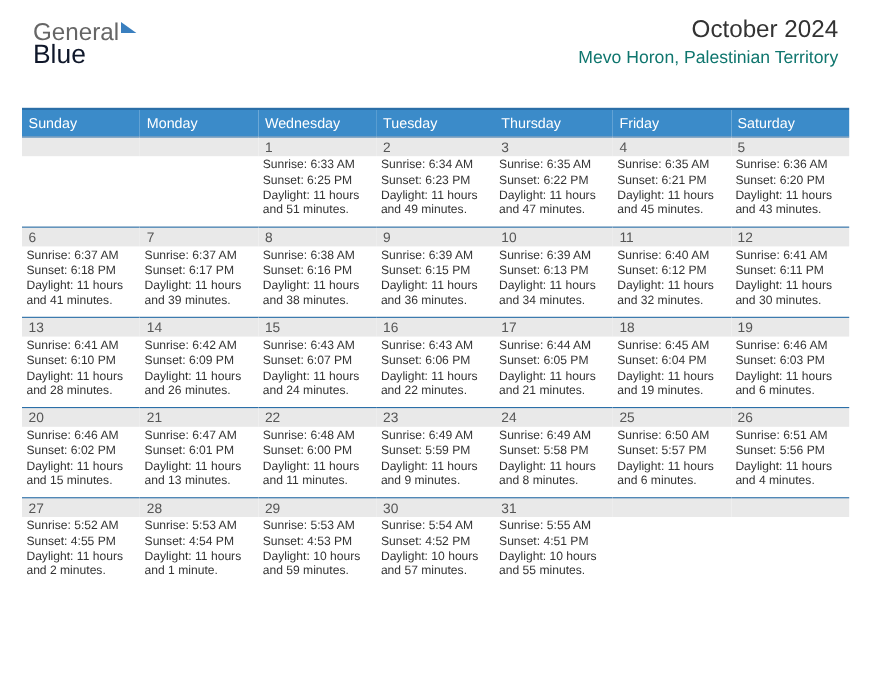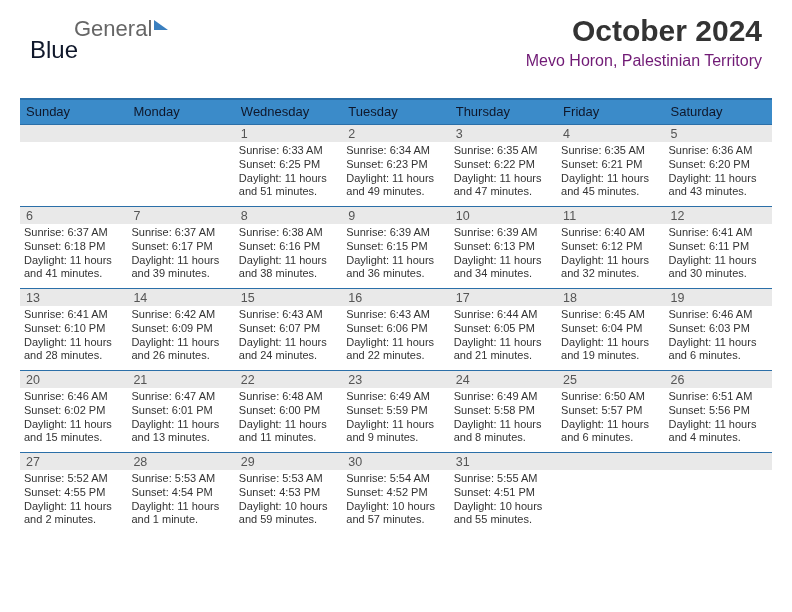--- a/index.html
+++ b/index.html
@@ -13,50 +13,50 @@
   }
   .logo {
     position: absolute;
     top: 18px;
     left: 30px;
     font-size: 22px;
     font-weight: 400;
     color: #555;
     line-height: 1;
   }
-  .logo .g { color: #666; margin-left: 44px; }
+  .logo .g { color: #666; }
   .logo .blue { color: #0f172a; display:block; font-size: 24px; margin-top:-2px;}
   .logo-mark {
     display:inline-block;
     width:0; height:0;
     border-left: 14px solid #3a7fbf;
     border-top: 10px solid transparent;
     vertical-align: top;
     margin-left:2px;
     margin-top:2px;
   }
   .title-block {
     position: absolute;
     top: 14px;
     right: 30px;
     text-align: right;
   }
-  .month-title { font-size: 30px; color: #333; font-weight: 700; }
-  .location { font-size: 16px; color: #701a75; margin-top: 4px; }
+  .month-title { font-size: 22px; color: #333; font-weight: 400; }
+  .location { font-size: 16px; color: #0f766e; margin-top: 4px; }
   .calendar {
     position: absolute;
     top: 98px;
     left: 20px;
     right: 20px;
     border-top: 2px solid #2b6fa8;
   }
   .row { display: flex; }
   .header-row .cell {
     background: #3b8bc9;
-    color: #0f172a;
+    color: #ffffff;
     font-size: 13px;
     font-weight: 400;
     padding: 4px 6px;
     height: 24px;
   }
   .cell {
     flex: 1 1 0;
     min-width: 0;
     padding: 2px 4px 6px 4px;
     font-size: 11px;

